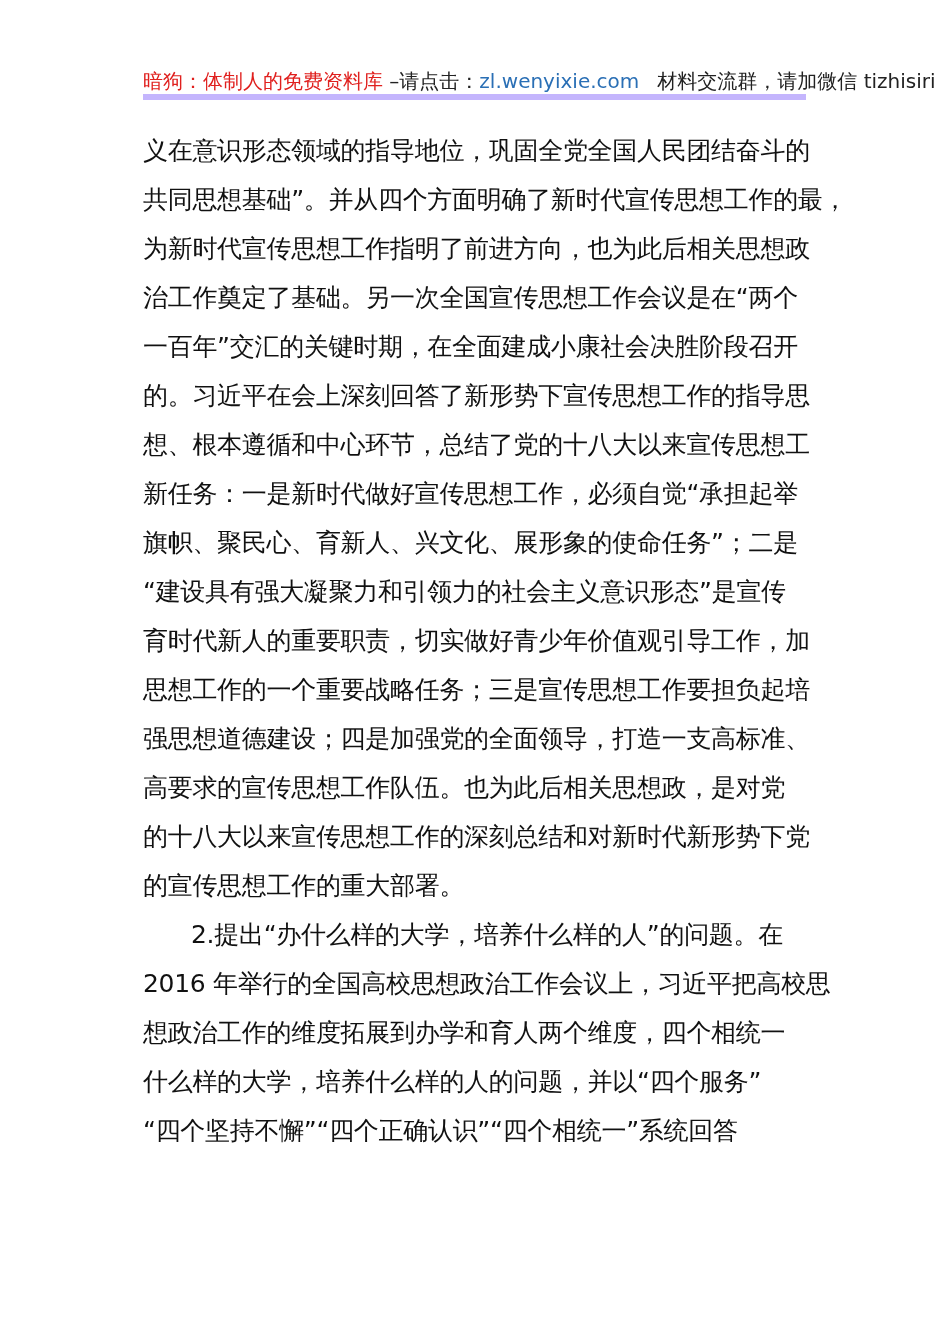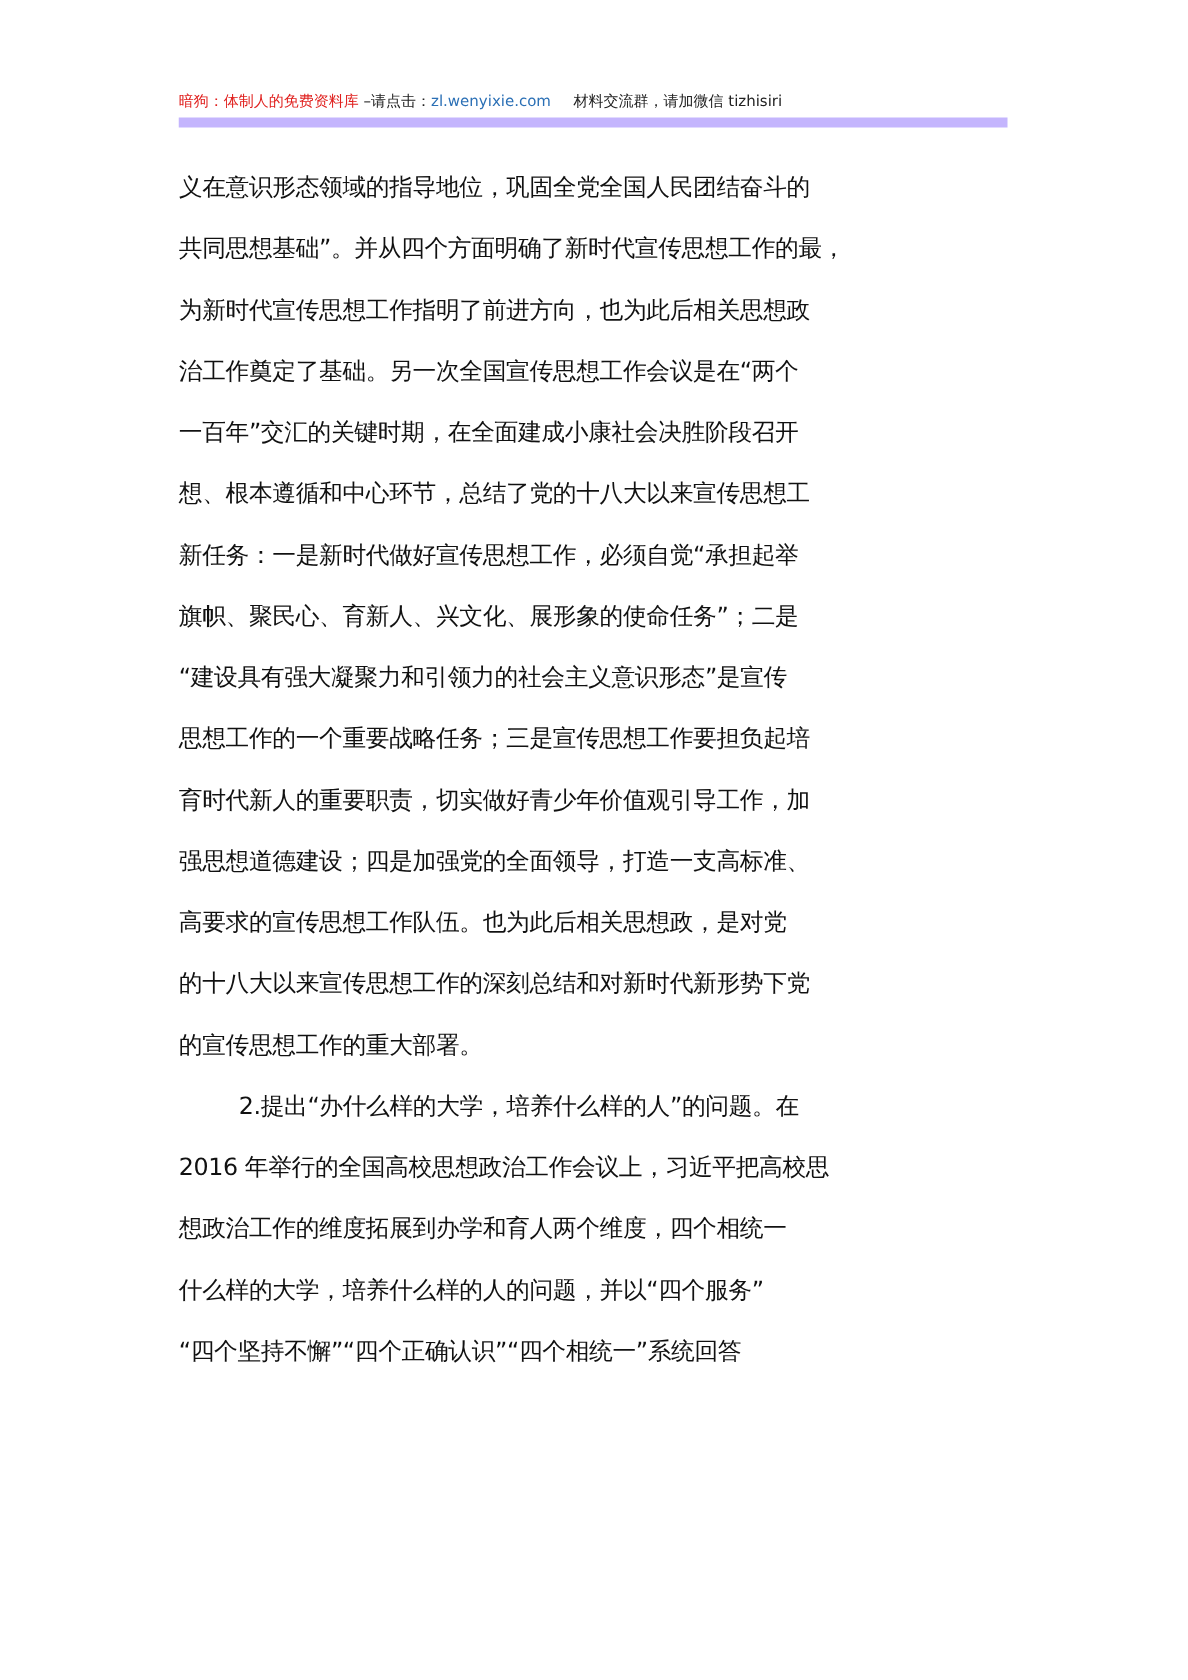--- a/index.html
+++ b/index.html
@@ -14,35 +14,35 @@
       overflow: hidden;
       font-family: "DejaVu Sans", "Liberation Sans", sans-serif;
       color: #111111;
     }
     .page-header {
       position: absolute;
       left: 143px;
       top: 68px;
       width: 663px;
       height: 26px;
-      font-size: 12px;
+      font-size: 20px;
       line-height: 26px;
       white-space: nowrap;
-      border-bottom: 8px solid #c4b5fd;
+      border-bottom: 6px solid #c4b5fd;
     }
     .hdr-red { color: #e0201e; }
     .hdr-dark { color: #222222; }
     .hdr-link { color: #2a6fb5; text-decoration: none; }
     .hdr-gap { display: inline-block; width: 18px; }
     .content {
       position: absolute;
       left: 143px;
       top: 126px;
       width: 665px;
-      font-size: 19px;
+      font-size: 25px;
       line-height: 49px;
     }
     .line {
       display: block;
       white-space: nowrap;
       height: 49px;
       letter-spacing: -0.3px;
     }
     .indent { padding-left: 48px; }
     b { font-weight: normal; }
@@ -54,26 +54,27 @@
   <span class="hdr-red">暗狗：体制人的免费资料库</span>
   <span class="hdr-dark">–请点击：</span><a class="hdr-link">zl.wenyixie.com</a><span class="hdr-gap"></span><span class="hdr-dark">材料交流群，请加微信 tizhisiri</span>
 </div>
 
 <div class="content">
   <span class="line">义在意识形态领域的指导地位，巩固全党全国人民团结奋斗的</span>
   <span class="line">共同思想基础”。并从四个方面明确了新时代宣传思想工作的最，</span>
   <span class="line">为新时代宣传思想工作指明了前进方向，也为此后相关思想政</span>
   <span class="line">治工作奠定了基础。另一次全国宣传思想工作会议是在“两个</span>
   <span class="line">一百年”交汇的关键时期，在全面建成小康社会决胜阶段召开</span>
+  <span class="line">的。习近平在会上深刻回答了新形势下宣传思想工作的指导思</span>
   <span class="line">想、根本遵循和中心环节，总结了党的十八大以来宣传思想工</span>
   <span class="line"><span>新任务：</span><b>一是</b><span>新时代做好宣传思想工作，必须自觉“承担起举</span></span>
   <span class="line"><span>旗帜、聚民心、育新人、兴文化、展形象的使命任务”；</span><b>二是</b></span>
   <span class="line">“建设具有强大凝聚力和引领力的社会主义意识形态”是宣传</span>
+  <span class="line">育时代新人的重要职责，切实做好青少年价值观引导工作，加</span>
   <span class="line"><span>思想工作的一个重要战略任务；</span><b>三是</b><span>宣传思想工作要担负起培</span></span>
-  <span class="line">育时代新人的重要职责，切实做好青少年价值观引导工作，加</span>
   <span class="line"><span>强思想道德建设；</span><b>四是</b><span>加强党的全面领导，打造一支高标准、</span></span>
   <span class="line">高要求的宣传思想工作队伍。也为此后相关思想政，是对党</span>
   <span class="line">的十八大以来宣传思想工作的深刻总结和对新时代新形势下党</span>
   <span class="line">的宣传思想工作的重大部署。</span>
   <span class="line indent"><b>2.提出“办什么样的大学，培养什么样的人”的问题。</b><span>在</span></span>
   <span class="line">2016 年举行的全国高校思想政治工作会议上，习近平把高校思</span>
   <span class="line">想政治工作的维度拓展到办学和育人两个维度，四个相统一</span>
   <span class="line">什么样的大学，培养什么样的人的问题，并以“四个服务”</span>
   <span class="line">“四个坚持不懈”“四个正确认识”“四个相统一”系统回答</span>
 </div>

